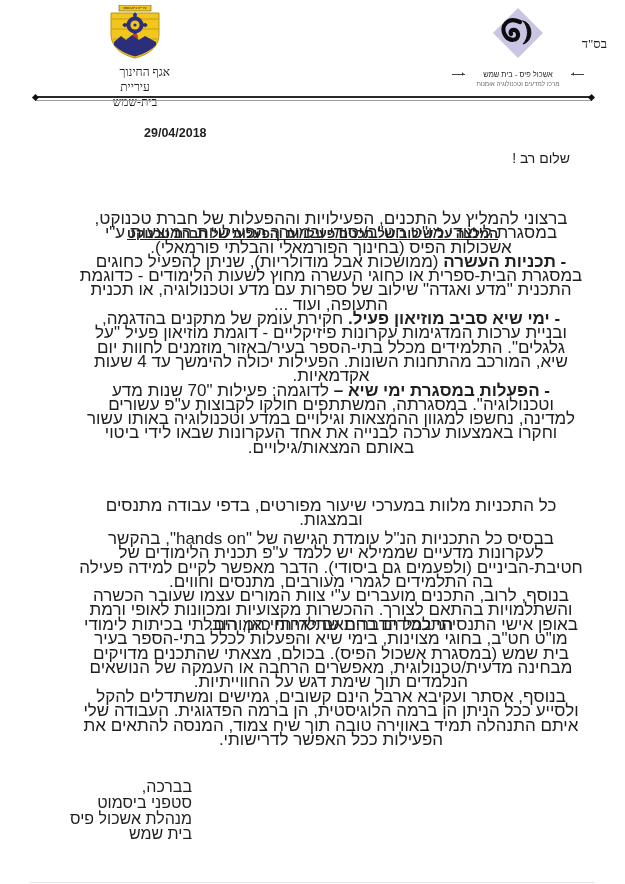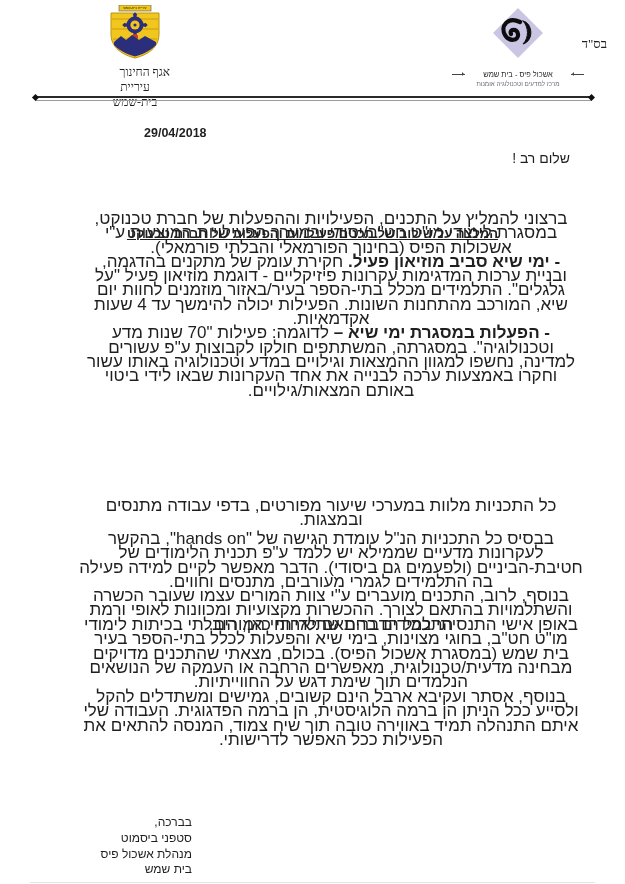--- a/index.html
+++ b/index.html
@@ -37,22 +37,22 @@
          font-size:13px;font-weight:bold;text-decoration:underline;margin-top:44px;}
   .block{position:absolute;left:55px;right:42px;text-align:center;
          font-size:17px;line-height:14.3px;margin-left:24px;}
   #intro-block{top:212px;}
   #p2-block{top:499px;}
   #p3-block{top:532px;}
   #p4-block{top:618px;}
   #p5-block{top:690px;}
   .b{font-weight:bold;}
 
-  .signature{position:absolute;top:815px;right:433px;text-align:right;
-             font-size:12px;line-height:15.8px;white-space:nowrap;}
+  .signature{position:absolute;top:779px;right:433px;text-align:right;
+             font-size:16px;line-height:15.8px;white-space:nowrap;}
 </style>
 </head>
 <body>
 
 <div class="page">
 
   <div class="bsd">בס"ד</div>
 
   <div class="muni">
     <span>
@@ -108,20 +108,21 @@
   </div>
 
   <div class="rule"></div>
 
   <div class="date">29/04/2018</div>
   <div class="greeting">שלום רב !</div>
   <div class="title">המלצה על שילוב של תכנים/פעילויות והפעלות של חברת טכנוקט</div>
 
   <div class="block" id="intro-block">
     <div>ברצוני להמליץ על התכנים, הפעילויות וההפעלות של חברת טכנוקט, במסגרת לימודי מו"ט חט"ב/יסודי ובמערך הפעילויות המוצעות ע"י אשכולות הפיס (בחינוך הפורמאלי והבלתי פורמאלי).</div>
+    <div><span class="b">- תכניות העשרה</span><span> (ממושכות אבל מודולריות), שניתן להפעיל כחוגים במסגרת הבית-ספרית או כחוגי העשרה מחוץ לשעות הלימודים - כדוגמת התכנית "מדע ואגדה" שילוב של ספרות עם מדע וטכנולוגיה,  או תכנית התעופה, ועוד ...</span></div>
     <div><span class="b">- ימי שיא סביב מוזיאון פעיל.</span><span> חקירת עומק של מתקנים בהדגמה, ובניית ערכות המדגימות עקרונות פיזיקליים - דוגמת מוזיאון פעיל "על גלגלים". התלמידים מכלל בתי-הספר בעיר/באזור מוזמנים לחוות יום שיא, המורכב מהתחנות השונות. הפעילות יכולה להימשך עד 4 שעות אקדמאיות.</span></div>
     <div><span class="b">- הפעלות במסגרת ימי שיא –</span><span> לדוגמה: פעילות "70 שנות מדע וטכנולוגיה". במסגרתה, המשתתפים חולקו לקבוצות ע"פ עשורים למדינה, נחשפו למגוון ההמצאות וגילויים במדע וטכנולוגיה באותו עשור וחקרו באמצעות ערכה לבנייה את אחד העקרונות שבאו לידי ביטוי באותם המצאות/גילויים.</span></div>
   </div>
 
   <div class="block" id="p2-block">כל התכניות מלוות במערכי שיעור מפורטים, בדפי עבודה מתנסים ובמצגות.</div>
 
   <div class="block" id="p3-block">
     <div>בבסיס כל התכניות הנ"ל עומדת הגישה של "hands on", בהקשר לעקרונות מדעיים שממילא יש ללמד ע"פ תכנית הלימודים של חטיבת-הביניים (ולפעמים גם ביסודי). הדבר מאפשר לקיים למידה פעילה בה התלמידים לגמרי מעורבים, מתנסים וחווים.</div>
     <div>בנוסף, לרוב, התכנים מועברים ע"י צוות המורים עצמו שעובר הכשרה והשתלמויות בהתאם לצורך. ההכשרות מקצועיות ומכוונות לאופי ורמת התלמידים בהתאם לדיווחי המורים.</div>
   </div>

